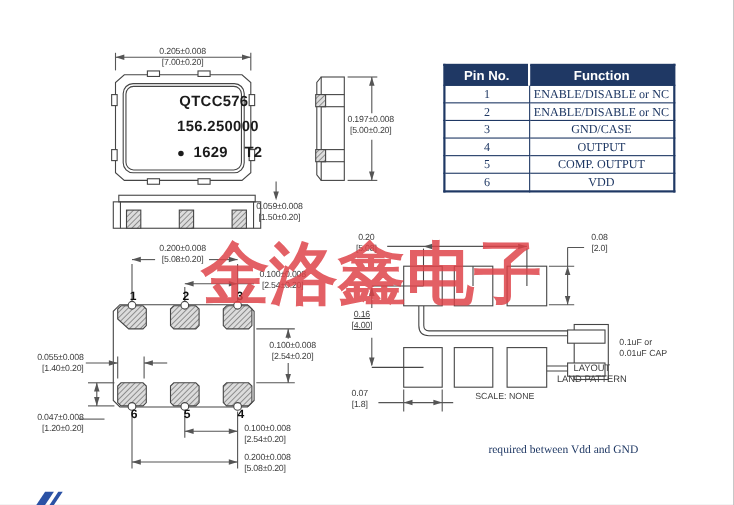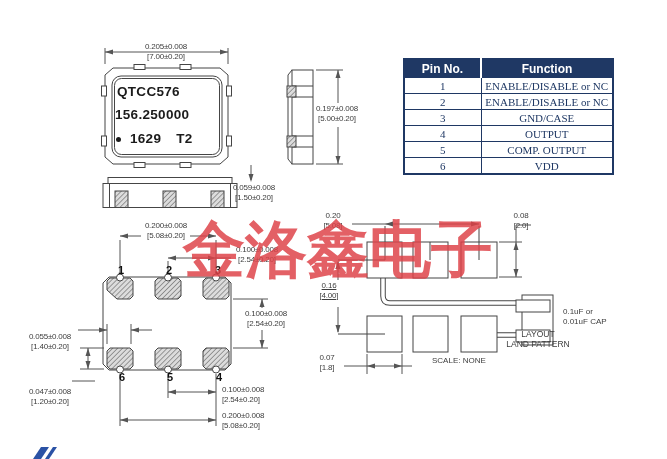--- a/index.html
+++ b/index.html
@@ -2,24 +2,24 @@
 <html><head>
 <meta charset="utf-8">
 <style>
   html,body{margin:0;padding:0;background:#888;}
   .canvas{position:relative;width:667px;height:459px;background:#ffffff;overflow:hidden;
           font-family:"Liberation Sans",sans-serif;}
   .lw{position:absolute;left:0;top:0;}
   .dim{position:absolute;font:8px "Liberation Sans",sans-serif;color:#3d3d3d;
        text-align:center;line-height:9.5px;letter-spacing:-0.2px;z-index:2;}
   .dim div{white-space:nowrap;}
-  .dim.ra{text-align:center;margin-top:12px;}
+  .dim.ra{text-align:right;}
   .dim.la{text-align:left;}
   .marking{position:absolute;font:bold 13.5px "Liberation Sans",sans-serif;color:#1b1b1b;
-           letter-spacing:.3px;z-index:2;white-space:nowrap;}
+           letter-spacing:.3px;z-index:2;white-space:nowrap;margin-left:46px;}
   .dot{display:inline-block;width:5px;height:5px;border-radius:50%;background:#1b1b1b;
        margin:0 9px 1px 0;}
   .pin-num{position:absolute;width:14px;text-align:center;font:bold 11px "Liberation Sans",sans-serif;
            color:#101010;z-index:2;}
   .smalltxt{position:absolute;font:8px "Liberation Sans",sans-serif;color:#3d3d3d;z-index:2;line-height:10px;}
   .center{text-align:center;}
   .tbl{position:absolute;left:403px;top:58px;width:211px;border-collapse:collapse;
        table-layout:fixed;z-index:2;border:2px solid #1f3864;}
   .tbl th{background:#1f3864;color:#ffffff;font:bold 12px "Liberation Sans",sans-serif;
           height:17px;padding:0;border:1px solid #1f3864;}
@@ -265,21 +265,21 @@
     <div>[2.54±0.20]</div>
   </div>
   <div class="dim la" style="left:222px;top:411px;width:50px;">
     <div>0.200±0.008</div>
     <div>[5.08±0.20]</div>
   </div>
   <div class="dim" style="left:314px;top:211px;width:38px;">
     <div>0.20</div>
     <div>[5.08]</div>
   </div>
-  <div class="dim" style="left:502px;top:211px;width:38px;">
+  <div class="dim" style="left:526px;top:211px;width:38px;">
     <div>0.08</div>
     <div>[2.0]</div>
   </div>
   <div class="dim" style="left:311px;top:281px;width:36px;text-decoration:underline;">
     <div>0.16</div>
     <div>[4.00]</div>
   </div>
   <div class="dim" style="left:311px;top:353px;width:32px;">
     <div>0.07</div>
     <div>[1.8]</div>
@@ -331,18 +331,19 @@
         <td>COMP. OUTPUT</td>
       </tr>
       <tr>
         <td>6</td>
         <td>VDD</td>
       </tr>
     </tbody>
   </table>
 
   <div class="note">
+    <div>required between Vdd and GND</div>
   </div>
 
   <div class="wm wm-main">金洛鑫电子</div>
   <div class="wm wm-sliver">金洛鑫电子</div>
 
 </div>
 
 </body></html>

